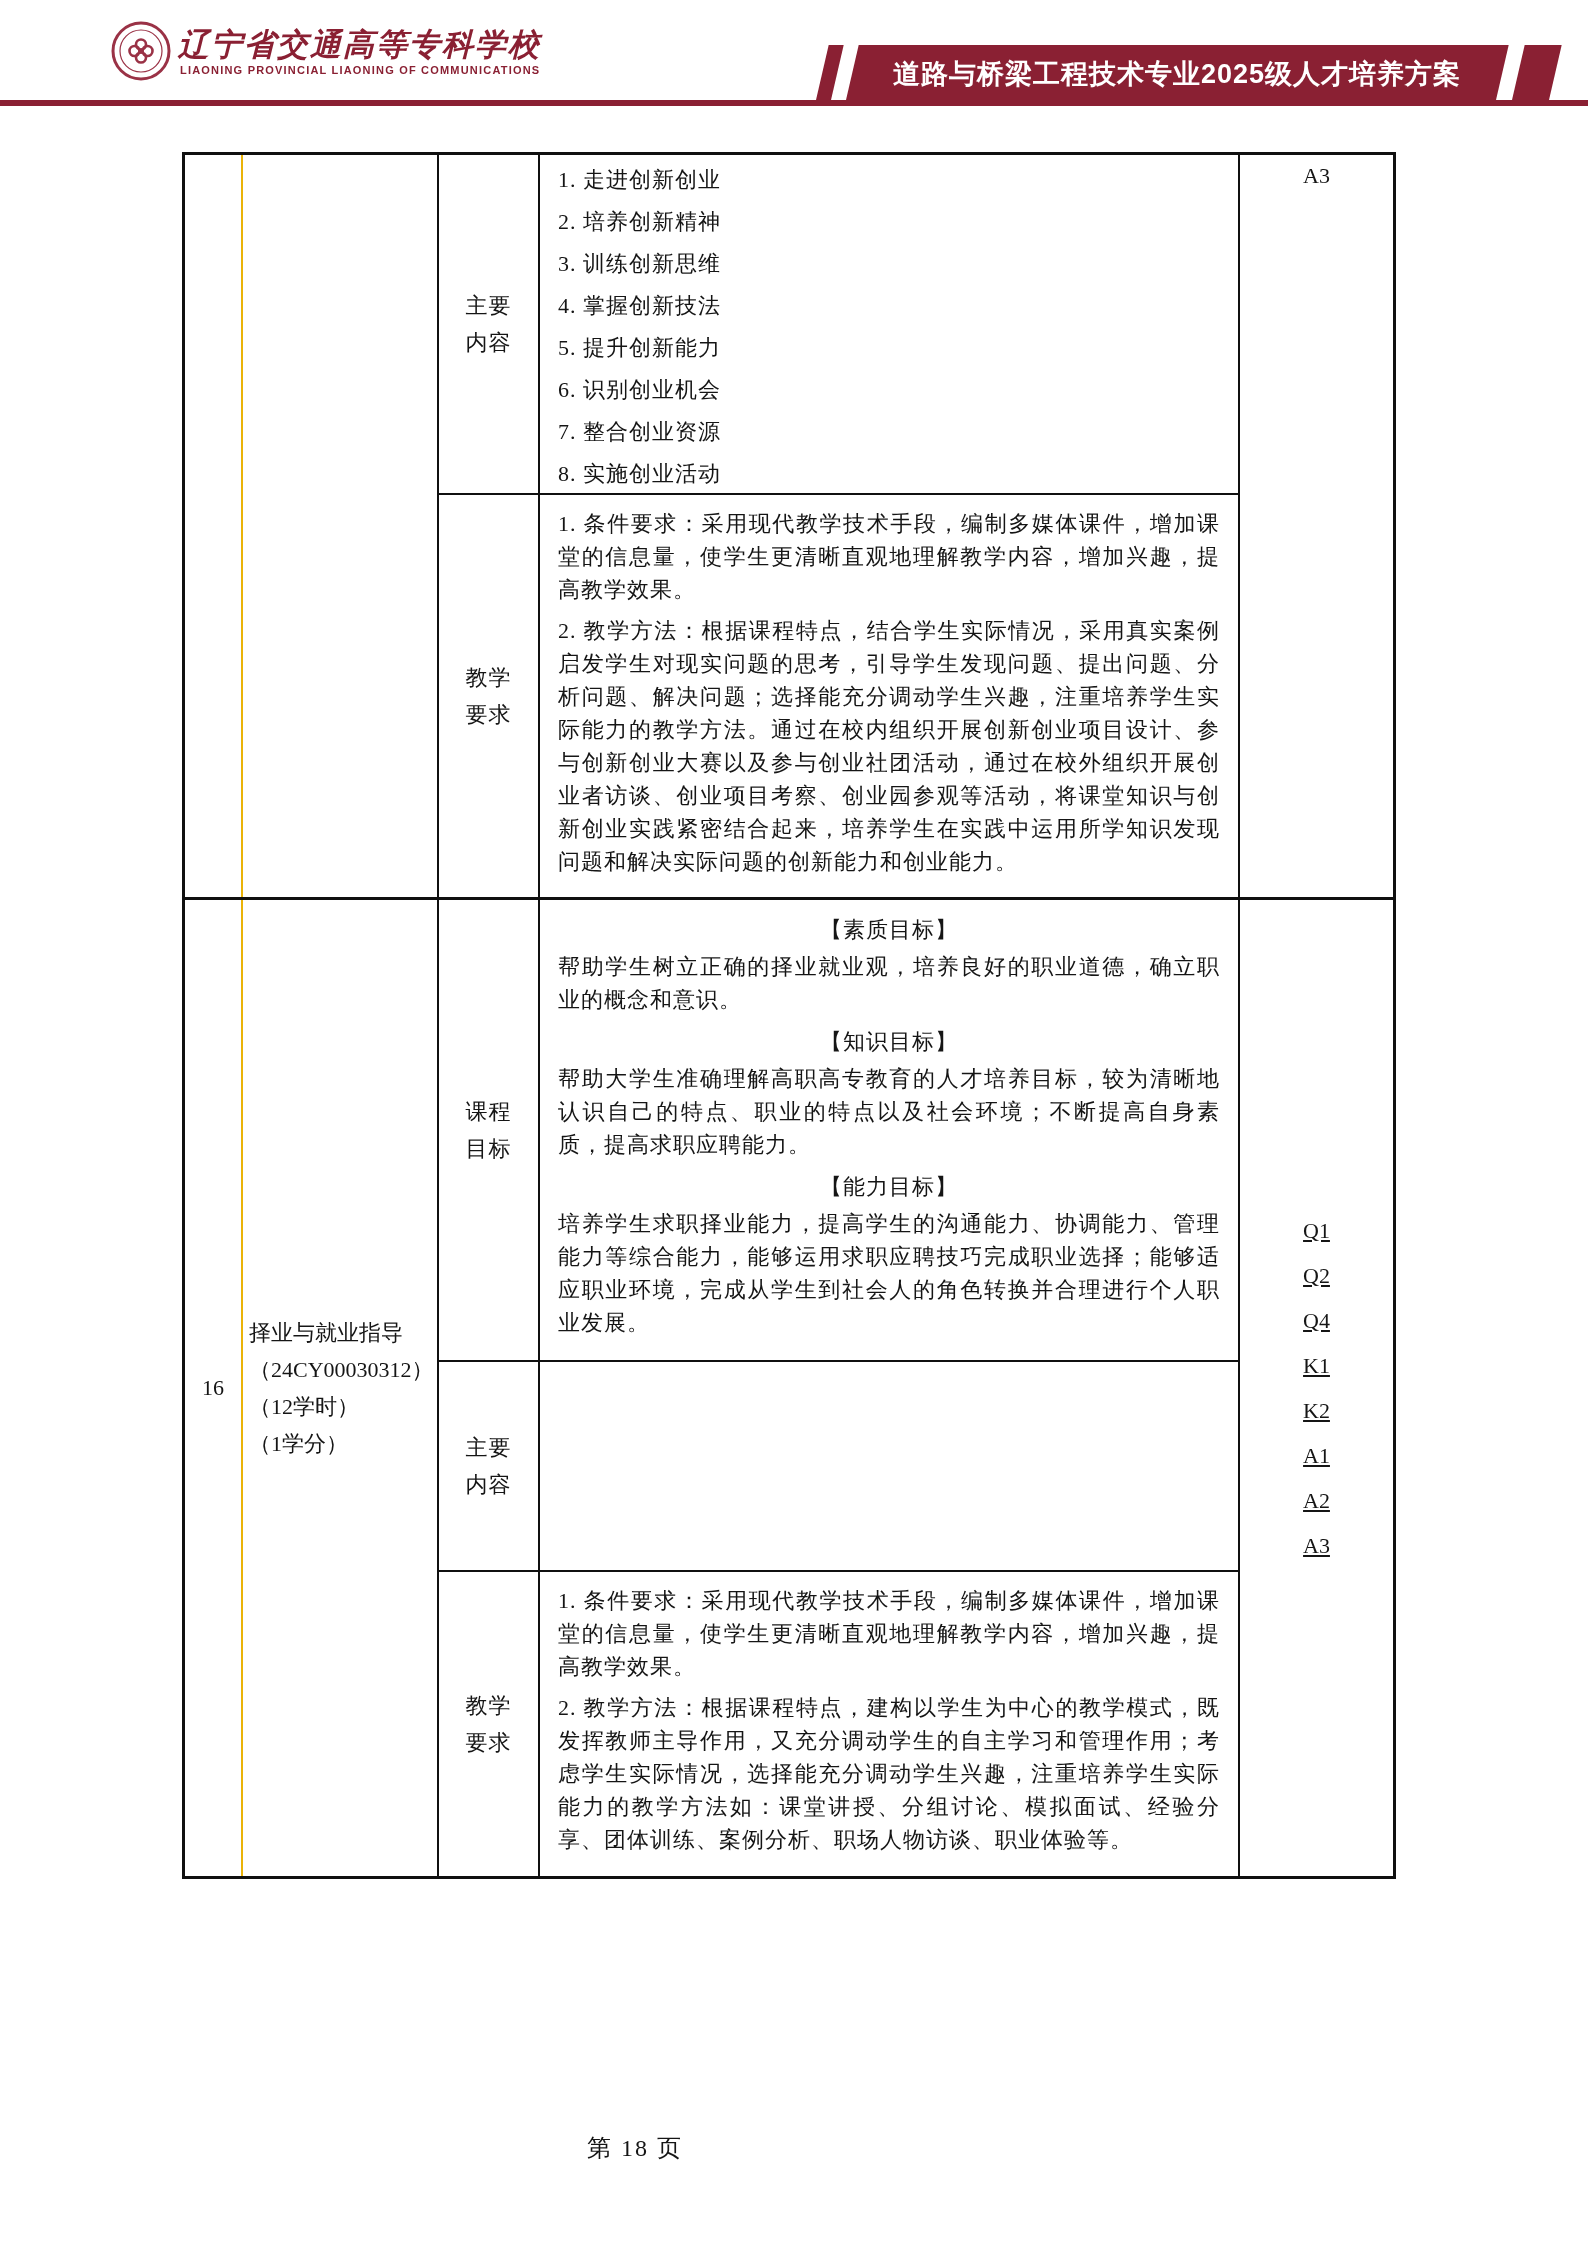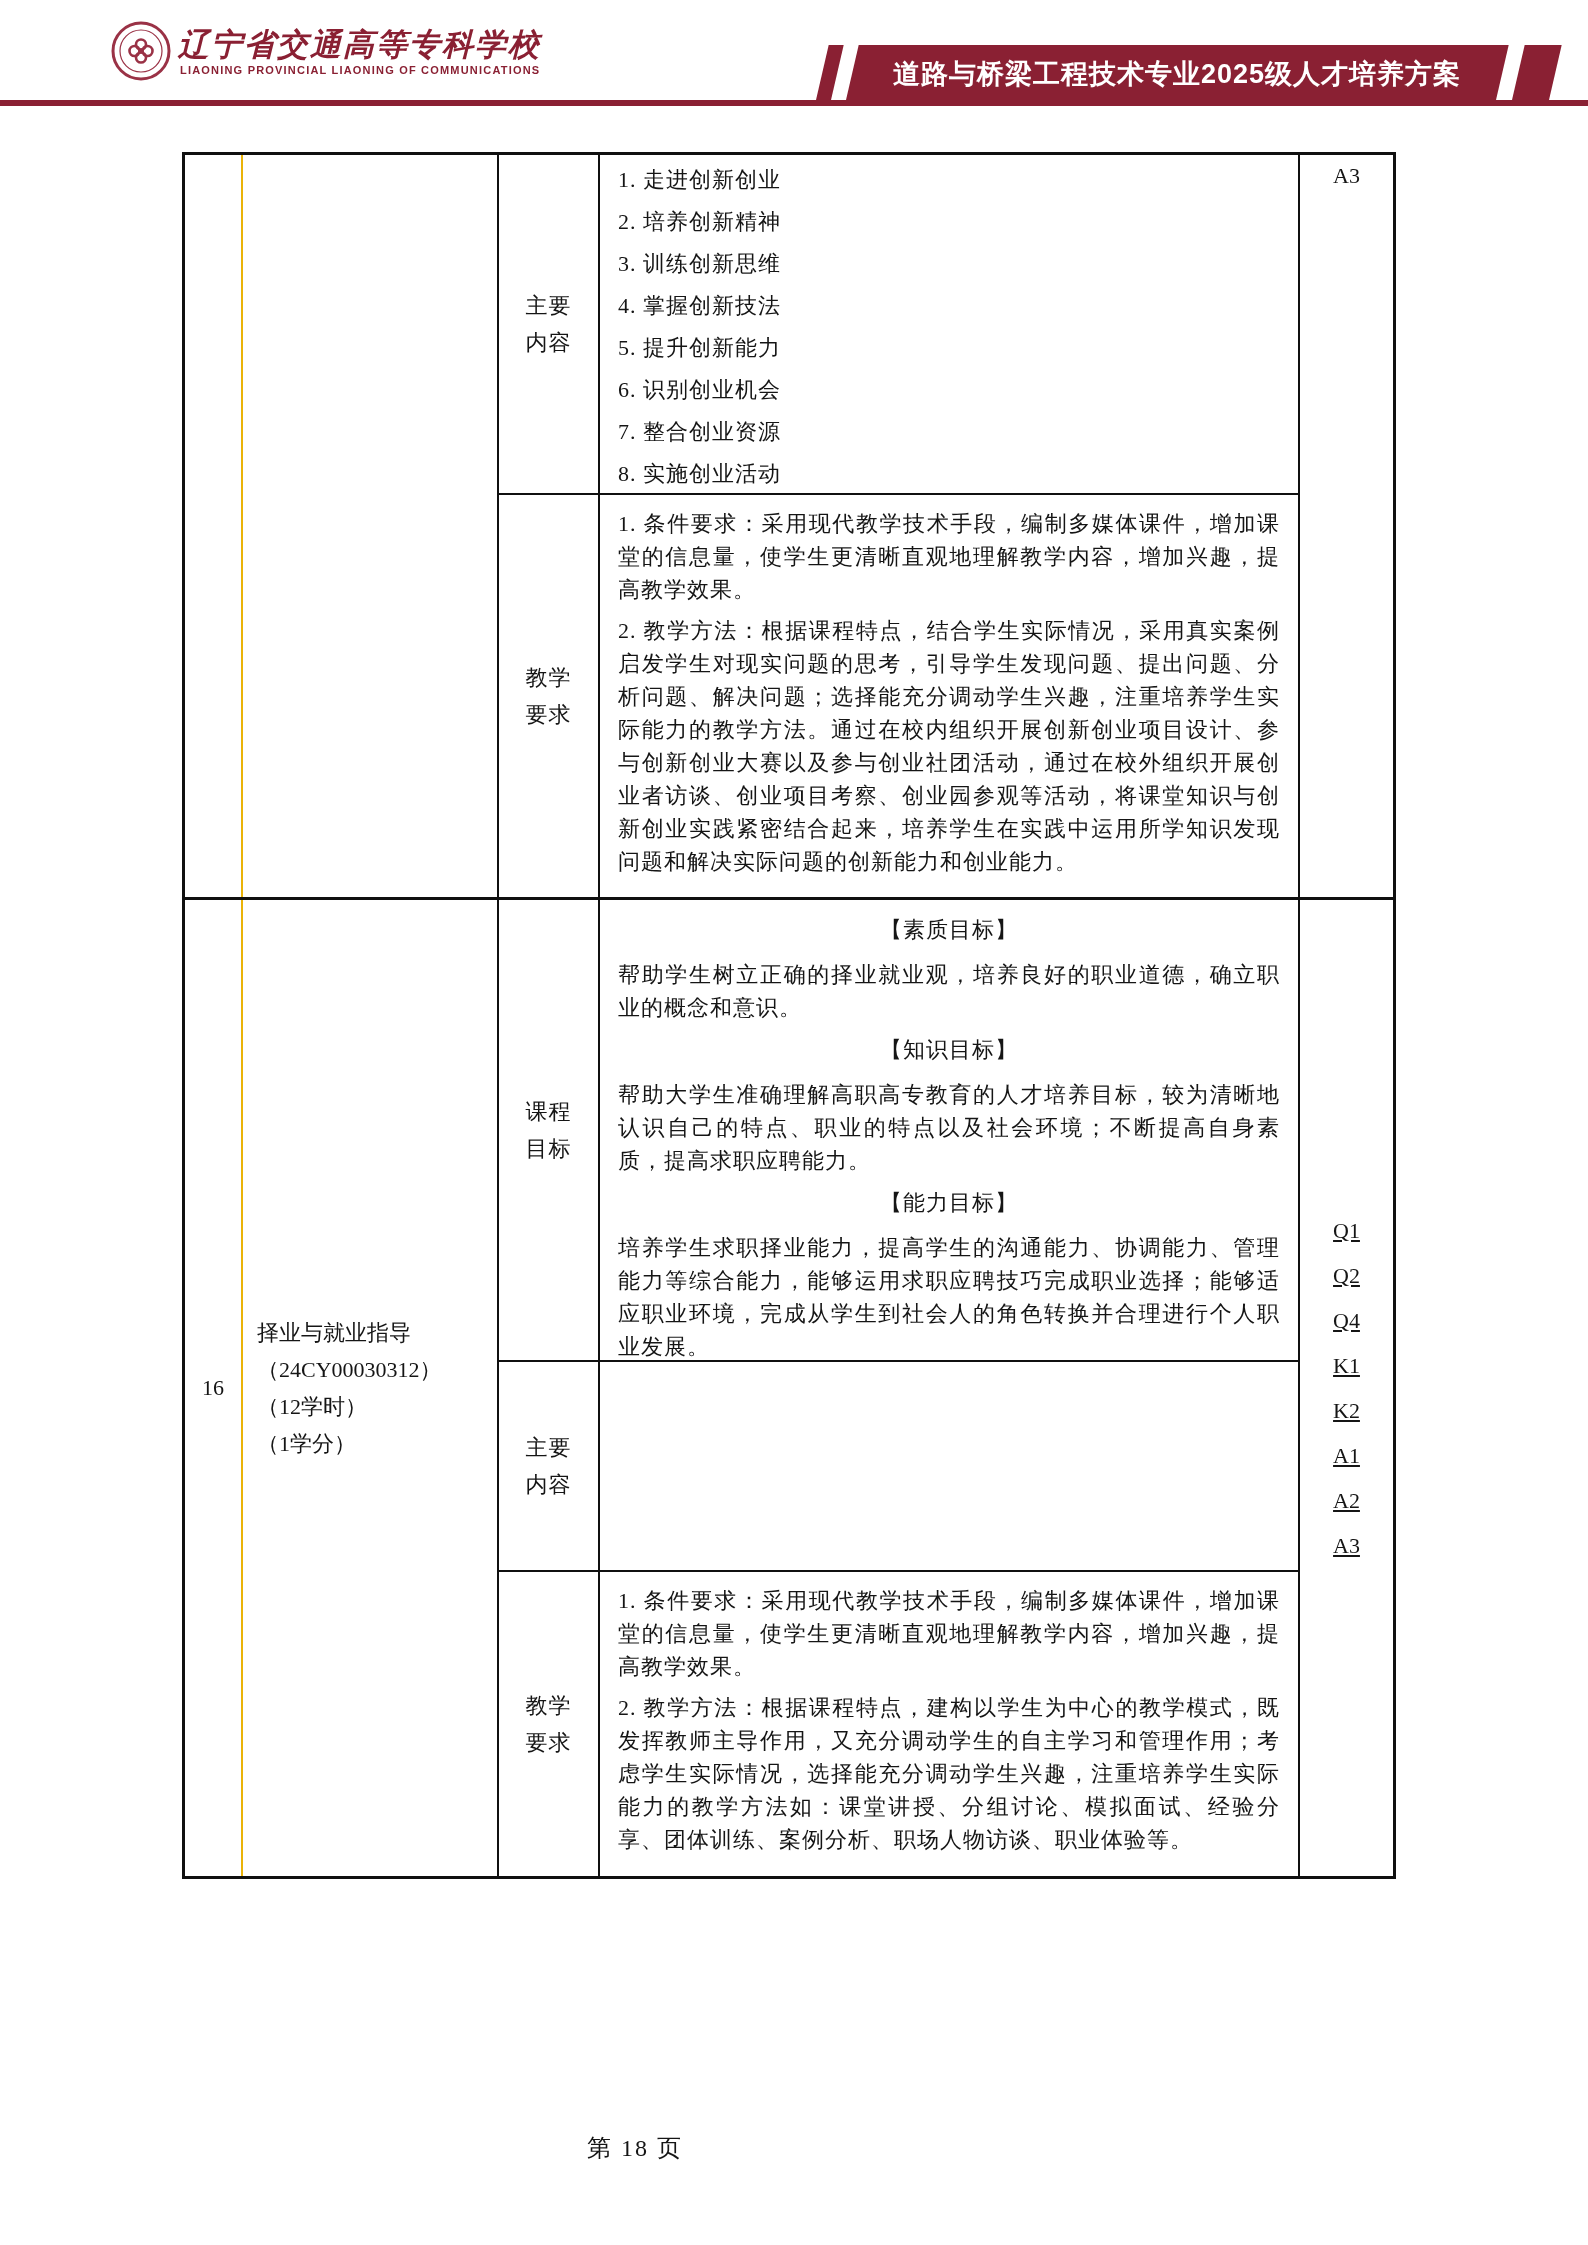--- a/index.html
+++ b/index.html
@@ -44,23 +44,23 @@
     font-size:22px;
   }
   .bigrow { display:flex; width:100%; }
   .bigrow-15 { height:745px; border-bottom:3px solid #101010; }
   .bigrow-16 { flex:1; }
   .cell-no {
     width:58px; border-right:2px solid #eab308;
     display:flex; align-items:center; justify-content:center;
   }
   .cell-course {
-    width:256px; border-right:2px solid #101010;
+    width:196px; border-right:2px solid #101010;
     display:flex; flex-direction:column; justify-content:center;
-    padding-left:14px; line-height:37px;
+    padding-left:6px; line-height:37px;
   }
   .cell-sections { width:801px; border-right:2px solid #101010; display:flex; flex-direction:column; }
   .cell-codes { flex:1; text-align:center; }
   .codes-top { padding-top:8px; }
   .codes-center { display:flex; flex-direction:column; justify-content:center; line-height:45px;text-decoration:underline; }
 
   .section { display:flex; border-bottom:2px solid #101010; overflow:hidden; }
   .section:last-child { border-bottom:none; flex:1; }
   .sec-goal { height:462px; }
   .sec-main-15 { height:340px; }
@@ -69,21 +69,21 @@
     width:101px; border-right:2px solid #101010;
     display:flex; align-items:center; justify-content:center;
   }
   .section-label span { display:block; width:50px; text-align:center; line-height:37px; letter-spacing:1px; }
   .section-content { flex:1; padding:4px 18px 0 18px; overflow:hidden; }
 
   .list-item { height:42px; display:flex; align-items:center; letter-spacing:1px; }
   .list-16 .list-item { height:40px; }
   .para { line-height:33px; letter-spacing:1px; text-align:justify; margin-top:8px; }
   .goal-h { line-height:33px; letter-spacing:1px; margin-top:9px;text-align:center; }
-  .goal-t { line-height:33px; letter-spacing:1px; text-align:justify; margin-top:12px; }
+  .goal-t { line-height:33px; letter-spacing:1px; text-align:justify; margin-top:4px; }
 
   
   .page-footer {
     position:absolute; left:0; top:2132px; width:1270px;
     text-align:center; font-size:24px; letter-spacing:2px;
   }
 </style>
 </head>
 <body>
 

